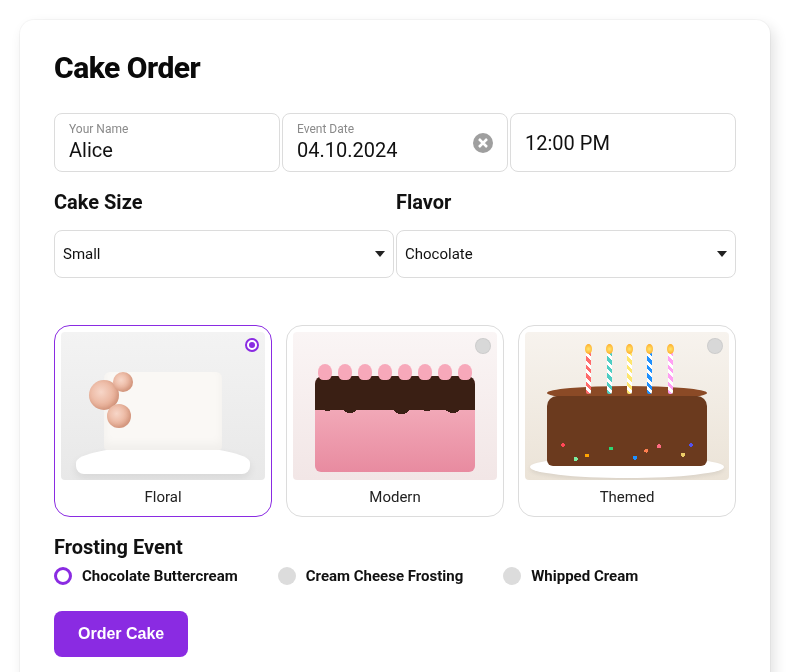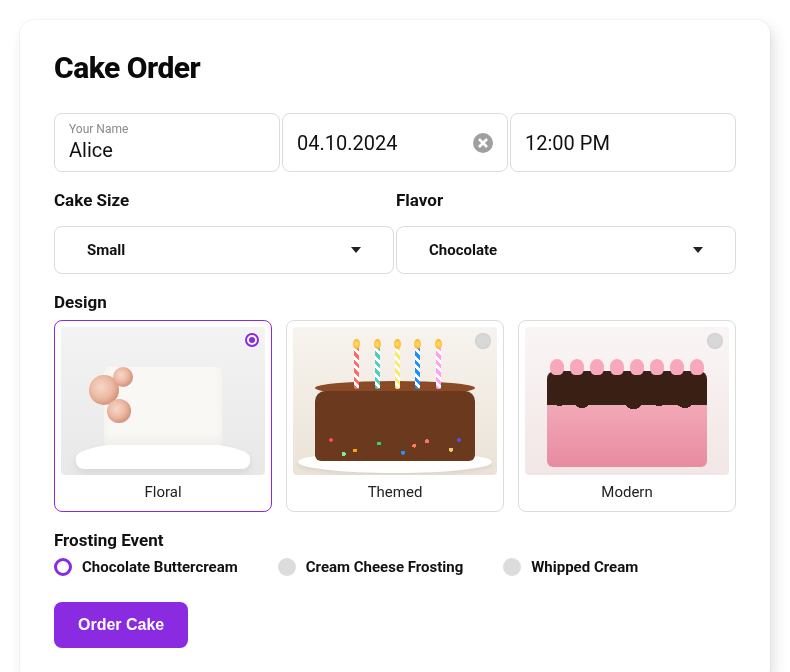--- a/index.html
+++ b/index.html
@@ -58,58 +58,58 @@
     width: 20px; height: 20px;
     border-radius: 50%;
     background: #9f9f9f;
     display: flex; align-items: center; justify-content: center;
     cursor: pointer;
     flex: none;
     margin-left: 8px;
   }
   .clear-btn svg { width: 10px; height: 10px; stroke: #fff; stroke-width: 2.5; }
   .section-label {
-    font-size: 17px;
+    font-size: 20px;
     font-weight: 700;
     color: #111;
     margin-bottom: 8px;
   }
   .select {
     border: 1px solid #dcdcdc;
     border-radius: 8px;
-    padding: 14px 32px;
+    padding: 14px 8px;
     display: flex;
     align-items: center;
     justify-content: space-between;
     cursor: pointer;
     background: #fff;
-    font-weight: bold;
   }
   .select span { font-size: 15px; color: #111; }
   .caret {
     width: 0; height: 0;
     border-left: 5px solid transparent;
     border-right: 5px solid transparent;
     border-top: 6px solid #222;
   }
   .design-row {
     display: flex;
     gap: 14px;
   }
   .design-card {
     flex: 1;
     border: 1px solid #dcdcdc;
-    border-radius: 8px;
+    border-radius: 16px;
     padding: 6px;
     position: relative;
     cursor: pointer;
     background: #fff;
     display: flex;
     flex-direction: column;
     align-items: center;
+    margin-top: 29px;
   }
   .design-card.selected {
     border: 1.5px solid #8a2be2;
   }
   .design-img {
     width: 100%;
     height: 148px;
     border-radius: 4px;
     overflow: hidden;
     position: relative;
@@ -305,20 +305,21 @@
   
   <div class="row">
     <div class="field">
       <div class="field-inner">
         <div class="field-label">Your Name</div>
         <input class="field-value" value="Alice" style="">
       </div>
     </div>
     <div class="field">
       <div class="field-inner">
+        <div class="field-label">Event Date</div>
         <input class="field-value" value="04.10.2024" style="">
       </div>
       <div class="clear-btn">
         <svg viewBox="0 0 10 10">
             <path d="M1 1 L9 9 M9 1 L1 9" fill="none"></path>
           </svg>
       </div>
     </div>
     <div class="field">
       <div class="field-inner">
@@ -337,33 +338,52 @@
       <span>Small</span>
       <span class="caret"></span>
     </div>
     <div class="select" style="flex:1">
       <span>Chocolate</span>
       <span class="caret"></span>
     </div>
   </div>
 
   
-  <div class="section-label">Design</div>
   <div class="design-row">
 
     <div class="design-card selected">
       <div class="design-img cake-floral">
         <div class="stand"></div>
         <div class="cake"></div>
         <div class="rose" style="width:30px;height:30px;bottom:70px;left:28px"></div>
         <div class="rose" style="width:24px;height:24px;bottom:52px;left:46px"></div>
         <div class="rose" style="width:20px;height:20px;bottom:88px;left:52px"></div>
       </div>
       <div class="design-radio on"></div>
       <div class="design-caption">Floral</div>
+    </div>
+
+    <div class="design-card">
+      <div class="design-img cake-modern">
+        <div class="body">
+          <div class="drip"></div>
+          <div class="piping">
+              <span></span>
+              <span></span>
+              <span></span>
+              <span></span>
+              <span></span>
+              <span></span>
+              <span></span>
+              <span></span>
+            </div>
+        </div>
+      </div>
+      <div class="design-radio off"></div>
+      <div class="design-caption">Modern</div>
     </div>
 
     <div class="design-card">
       <div class="design-img cake-themed">
         <div class="plate"></div>
         <div class="top"></div>
         <div class="body">
             <div class="sprinkles"></div>
           </div>
         <div class="candle" style="left:30%;background:repeating-linear-gradient(45deg,#ff6b6b,#ff6b6b 3px,#fff 3px,#fff 6px)"></div>
@@ -374,40 +394,20 @@
         <div class="flame" style="left:calc(30% - 1px)"></div>
         <div class="flame" style="left:calc(40% - 1px)"></div>
         <div class="flame" style="left:calc(50% - 1px)"></div>
         <div class="flame" style="left:calc(60% - 1px)"></div>
         <div class="flame" style="left:calc(70% - 1px)"></div>
       </div>
       <div class="design-radio off"></div>
       <div class="design-caption">Themed</div>
     </div>
 
-    <div class="design-card">
-      <div class="design-img cake-modern">
-        <div class="body">
-          <div class="drip"></div>
-          <div class="piping">
-              <span></span>
-              <span></span>
-              <span></span>
-              <span></span>
-              <span></span>
-              <span></span>
-              <span></span>
-              <span></span>
-            </div>
-        </div>
-      </div>
-      <div class="design-radio off"></div>
-      <div class="design-caption">Modern</div>
-    </div>
-
   </div>
 
   
   <div class="section-label" style="margin-top:18px">Frosting Event</div>
   <div class="frosting-row">
     <div class="radio-opt">
       <div class="radio-circle on"></div>
       <span class="radio-label">Chocolate Buttercream</span>
     </div>
     <div class="radio-opt">

